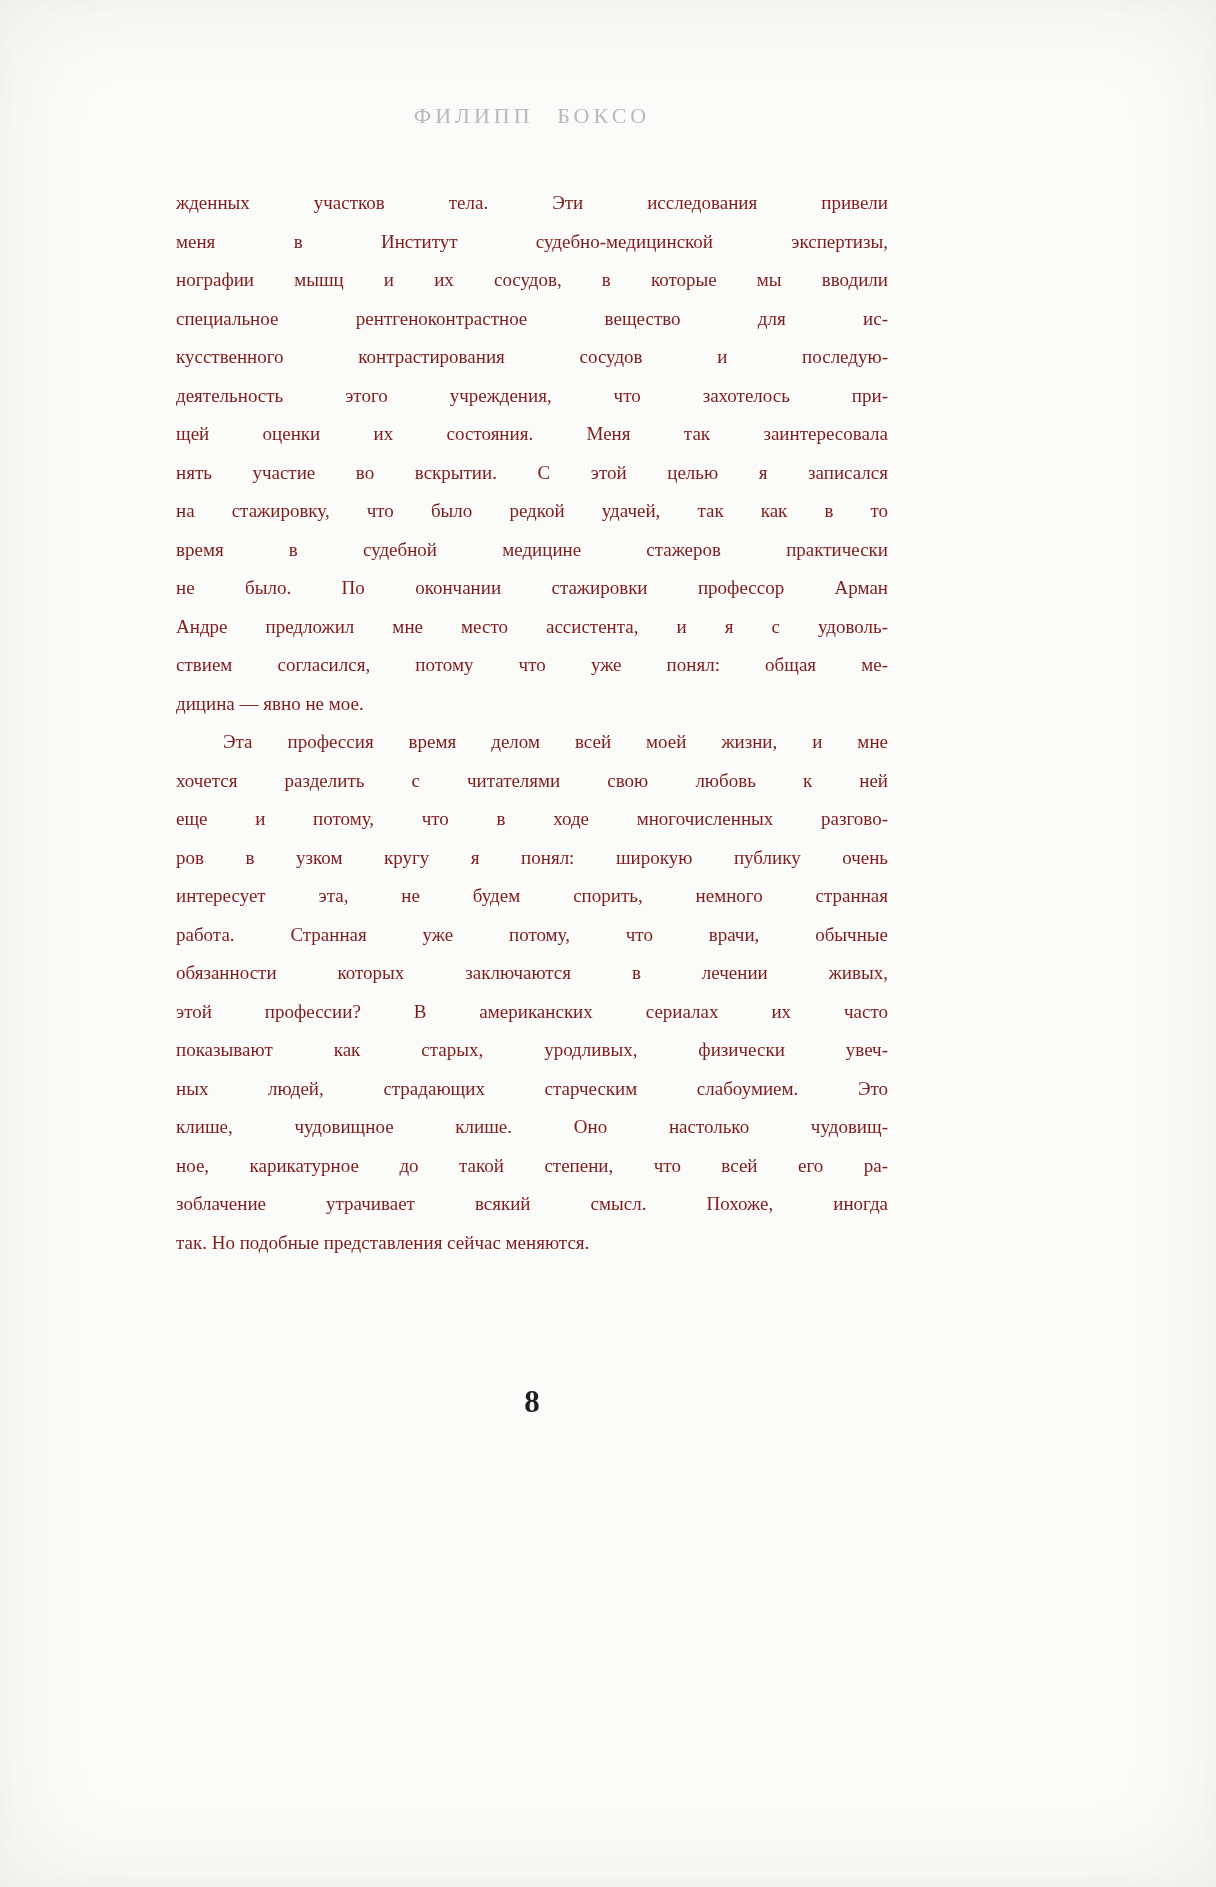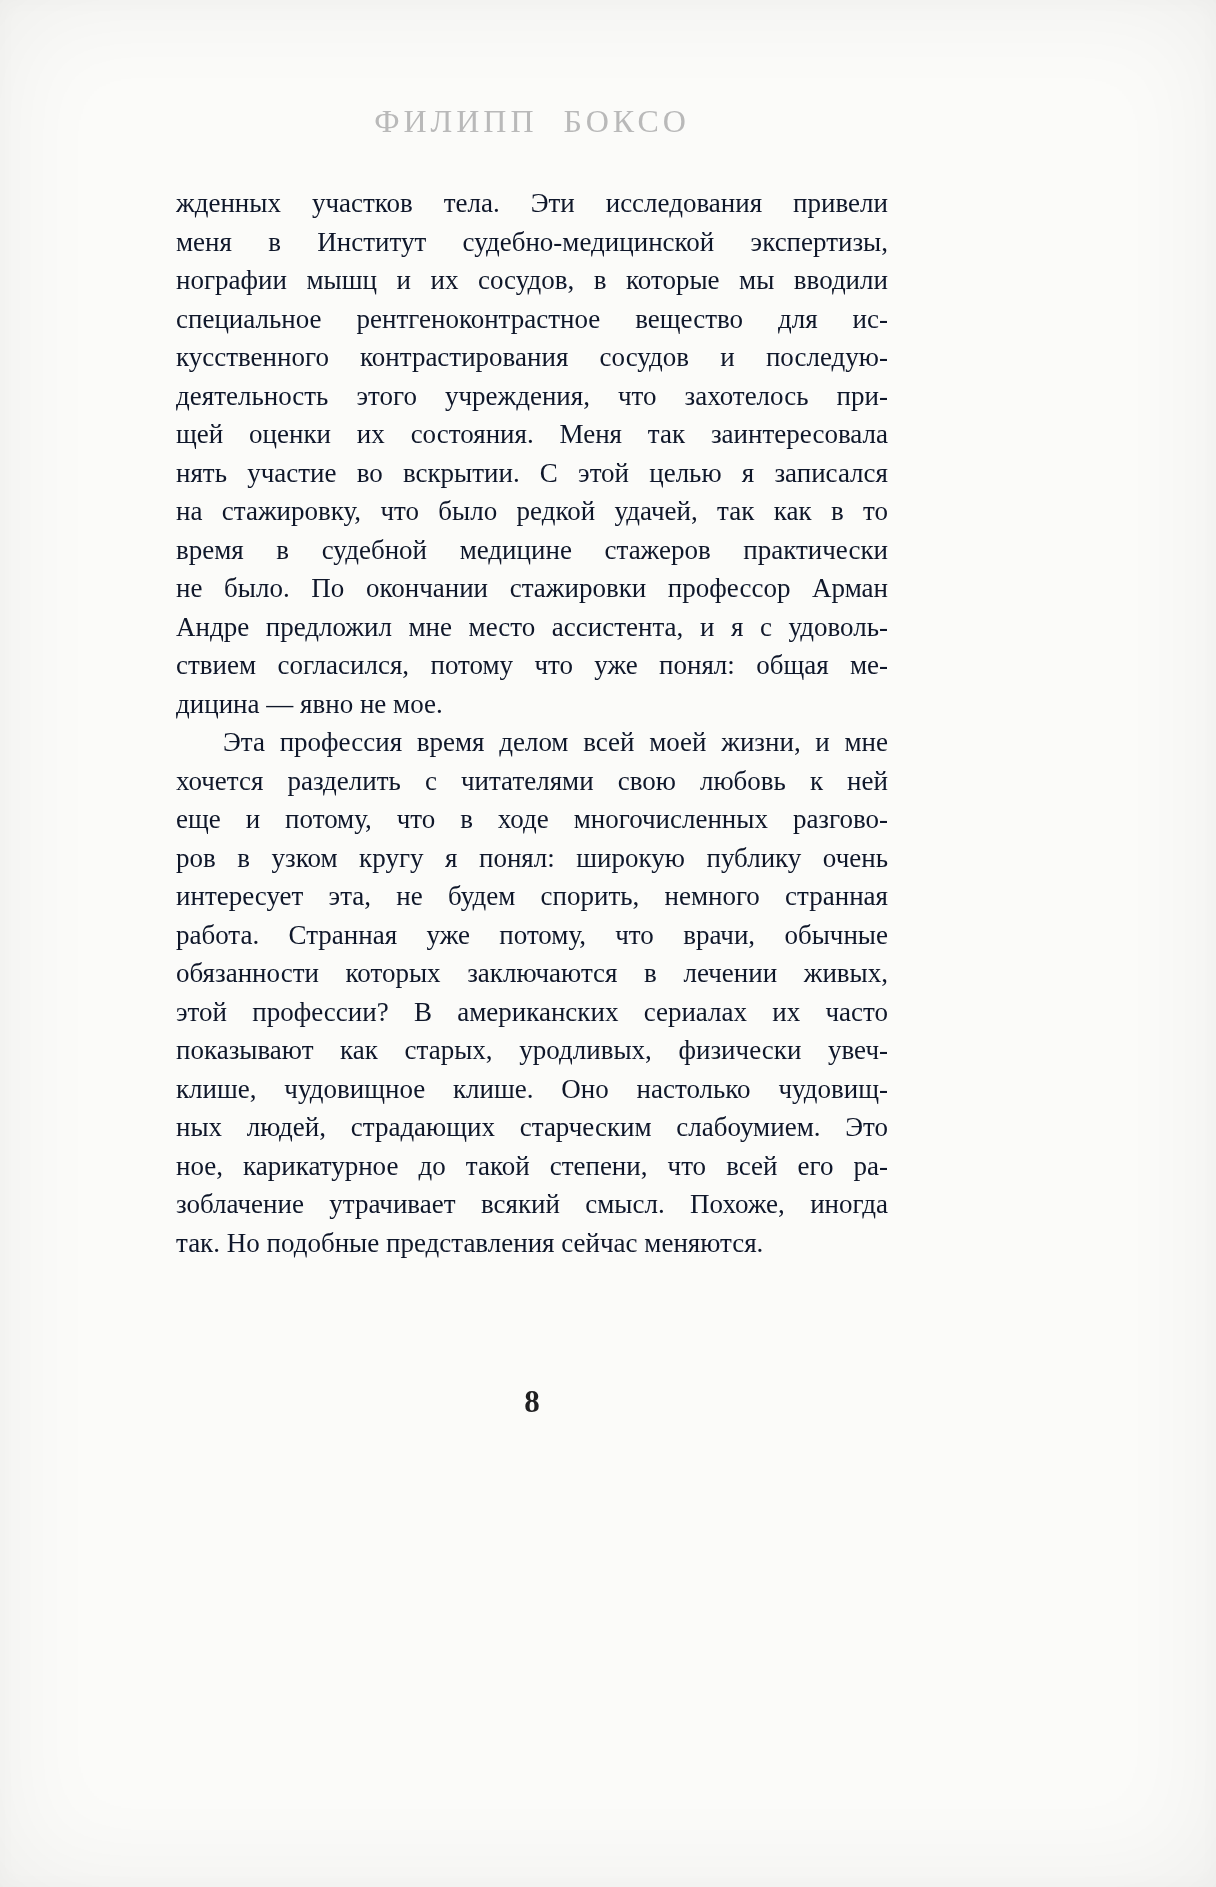--- a/index.html
+++ b/index.html
@@ -21,34 +21,34 @@
     box-shadow: inset 0 0 110px rgba(0,0,0,0.055),
                 inset 0 0 22px rgba(0,0,0,0.025);
     z-index: 5;
   }
   .running-header {
     position: absolute;
     left: 176px;
     top: 103px;
     width: 712px;
     text-align: center;
-    font-size: 32px;
+    font-size: 22px;
     letter-spacing: 4px;
     word-spacing: 14px;
     color: #b9b9b9;
     font-weight: 400;
   }
   .body-text {
     position: absolute;
     left: 176px;
     top: 184px;
     width: 712px;
-    font-size: 27px;
+    font-size: 19px;
     line-height: 38.5px;
-    color: #0f172a;
+    color: #7f1d1d;
   }
   .line {
     text-align: justify;
     text-align-last: justify;
   }
   .line.last {
     text-align-last: left;
   }
   .paragraph.indent .line:first-child {
     padding-left: 47px;
@@ -91,21 +91,21 @@
     <div class="paragraph indent">
       <div class="line">Эта профессия время делом всей моей жизни, и мне</div>
       <div class="line">хочется разделить с читателями свою любовь к ней</div>
       <div class="line">еще и потому, что в ходе многочисленных разгово-</div>
       <div class="line">ров в узком кругу я понял: широкую публику очень</div>
       <div class="line">интересует эта, не будем спорить, немного странная</div>
       <div class="line">работа. Странная уже потому, что врачи, обычные</div>
       <div class="line">обязанности которых заключаются в лечении живых,</div>
       <div class="line">этой профессии? В американских сериалах их часто</div>
       <div class="line">показывают как старых, уродливых, физически увеч-</div>
+      <div class="line">ных людей, страдающих старческим слабоумием. Это</div>
       <div class="line">клише, чудовищное клише. Оно настолько чудовищ-</div>
-      <div class="line">ных людей, страдающих старческим слабоумием. Это</div>
       <div class="line">ное, карикатурное до такой степени, что всей его ра-</div>
       <div class="line">зоблачение утрачивает всякий смысл. Похоже, иногда</div>
       <div class="line last">так. Но подобные представления сейчас меняются.</div>
     </div>
   </div>
 
 <div class="page-number">8</div>
 
 </body></html>

